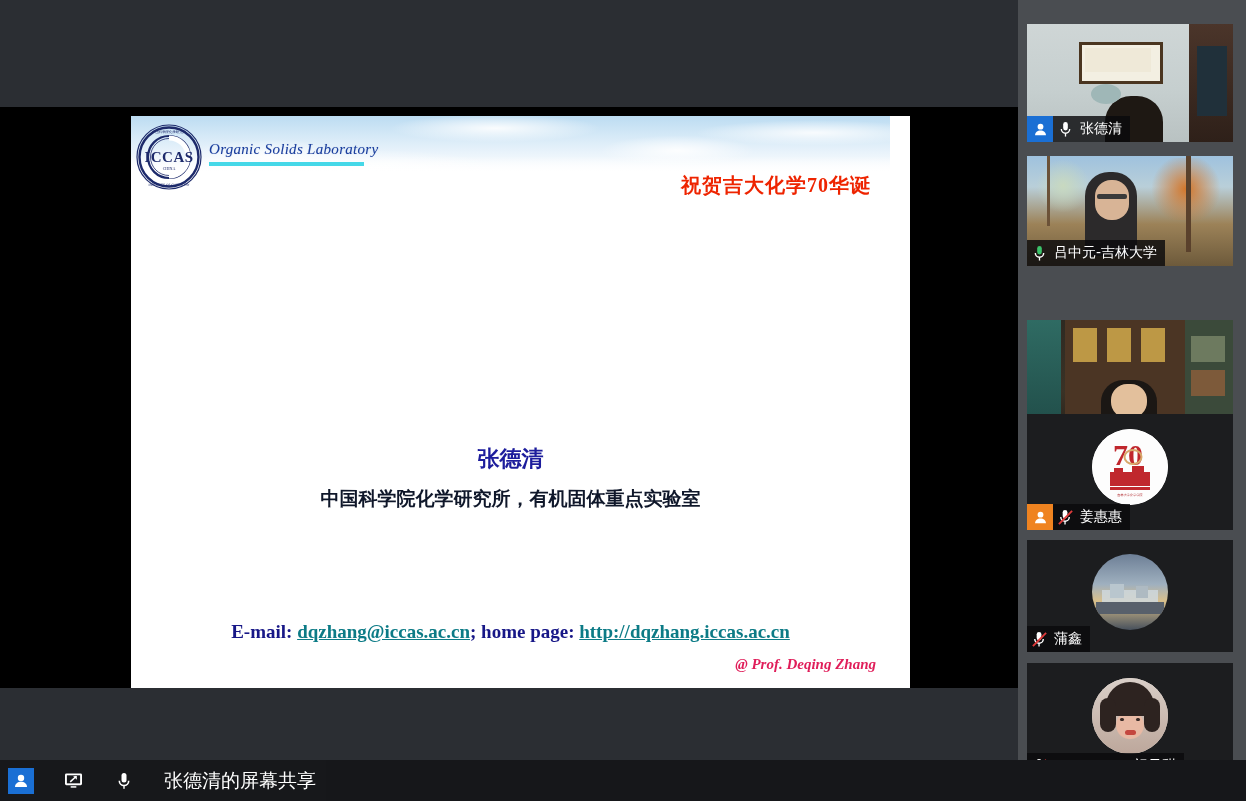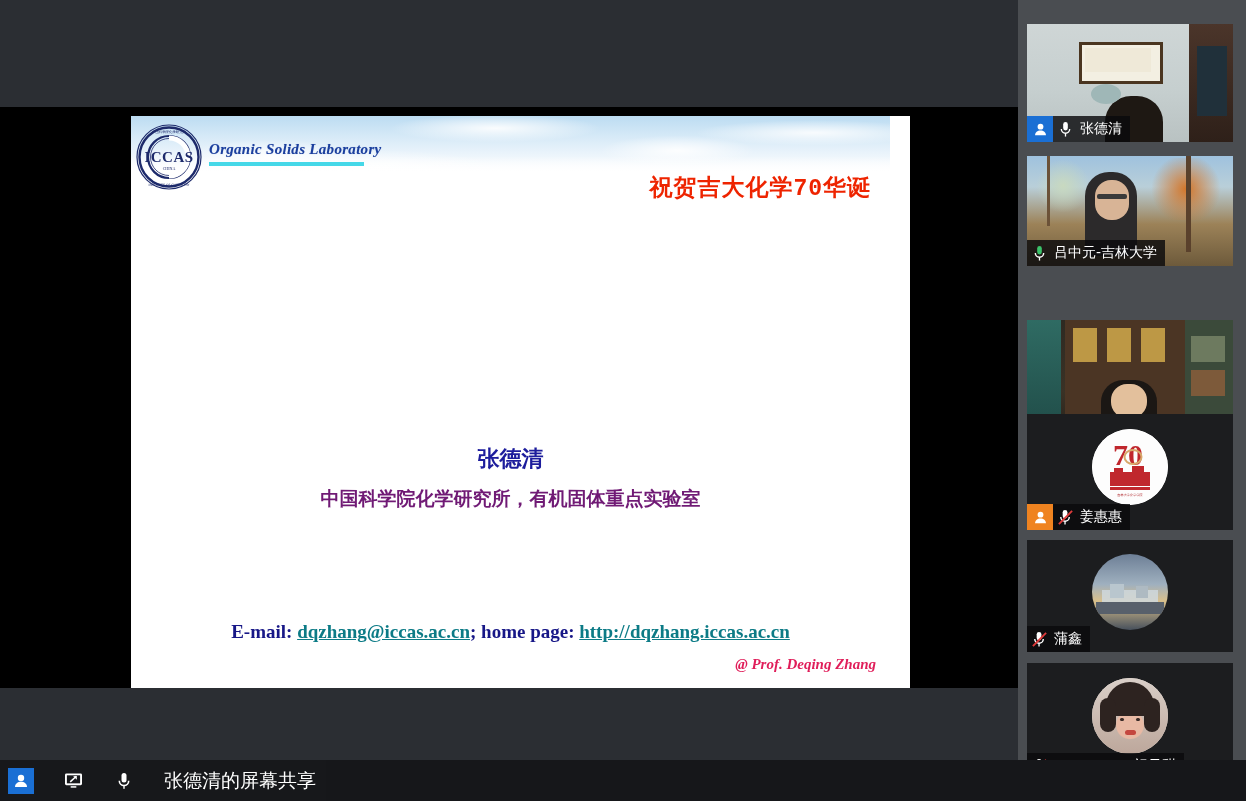--- a/index.html
+++ b/index.html
@@ -24,36 +24,36 @@
          radial-gradient(ellipse 200px 30px at 30% 100%, rgba(255,255,255,1), rgba(255,255,255,0) 75%),
          linear-gradient(180deg,#bcdcf2 0%,#d5e9f7 35%,#e9f3fb 65%,#ffffff 100%);
   }
   .sky-fade{position:absolute;left:0;top:40px;width:759px;height:22px;
        background:linear-gradient(180deg,rgba(255,255,255,0),#fff 80%);}
 
   .logo{position:absolute;left:3px;top:6px;width:70px;height:70px;}
   .logo svg{display:block;}
 
   .lab-name{position:absolute;left:78px;top:25px;font-family:"Liberation Serif","DejaVu Serif",serif;
-            font-style:italic;font-weight:bold;font-size:15px;color:#1b3f9e;letter-spacing:.3px;
+            font-style:italic;font-weight:normal;font-size:15px;color:#1b3f9e;letter-spacing:.3px;
             text-shadow:0 0 1px rgba(27,63,158,.3);}
   .lab-underline{position:absolute;left:78px;top:46px;width:155px;height:4px;background:#45d8e8;}
 
   .congrats{position:absolute;left:0;top:56px;width:740px;text-align:right;
-            font-family:Liberation Mono, monospace;font-weight:bold;font-size:23px;
+            font-family:Liberation Serif, serif;font-weight:bold;font-size:20px;
             color:#ee2400;letter-spacing:1px;}
 
   .main-title{position:absolute;left:0;top:178px;width:759px;text-align:center;
               font-family:"DejaVu Sans","Liberation Sans",sans-serif;font-weight:bold;font-size:26px;
               color:#1c1c9c;letter-spacing:0px;}
 
   .author{position:absolute;left:0;top:328px;width:759px;text-align:center;
           font-family:"DejaVu Sans","Liberation Sans",sans-serif;font-weight:bold;font-size:22px;color:#1c1c9c;}
   .affil{position:absolute;left:0;top:370px;width:759px;text-align:center;
-         font-family:"DejaVu Sans","Liberation Sans",sans-serif;font-weight:bold;font-size:19px;color:#701a75;}
+         font-family:"DejaVu Sans","Liberation Sans",sans-serif;font-weight:bold;font-size:19px;color:#0f172a;}
 
   .date{position:absolute;left:0;top:450px;width:700px;text-align:center;
         font-family:"Liberation Serif","DejaVu Serif",serif;font-weight:bold;font-size:19px;color:#171787;}
 
   .contact{position:absolute;left:0;top:505px;width:759px;text-align:center;
            font-family:"Liberation Serif","DejaVu Serif",serif;font-weight:bold;font-size:19px;color:#171787;
            white-space:nowrap;}
   .contact a{color:#0c7b86;text-decoration:underline;}
 
   .byline{position:absolute;left:0;top:540px;width:745px;text-align:right;

